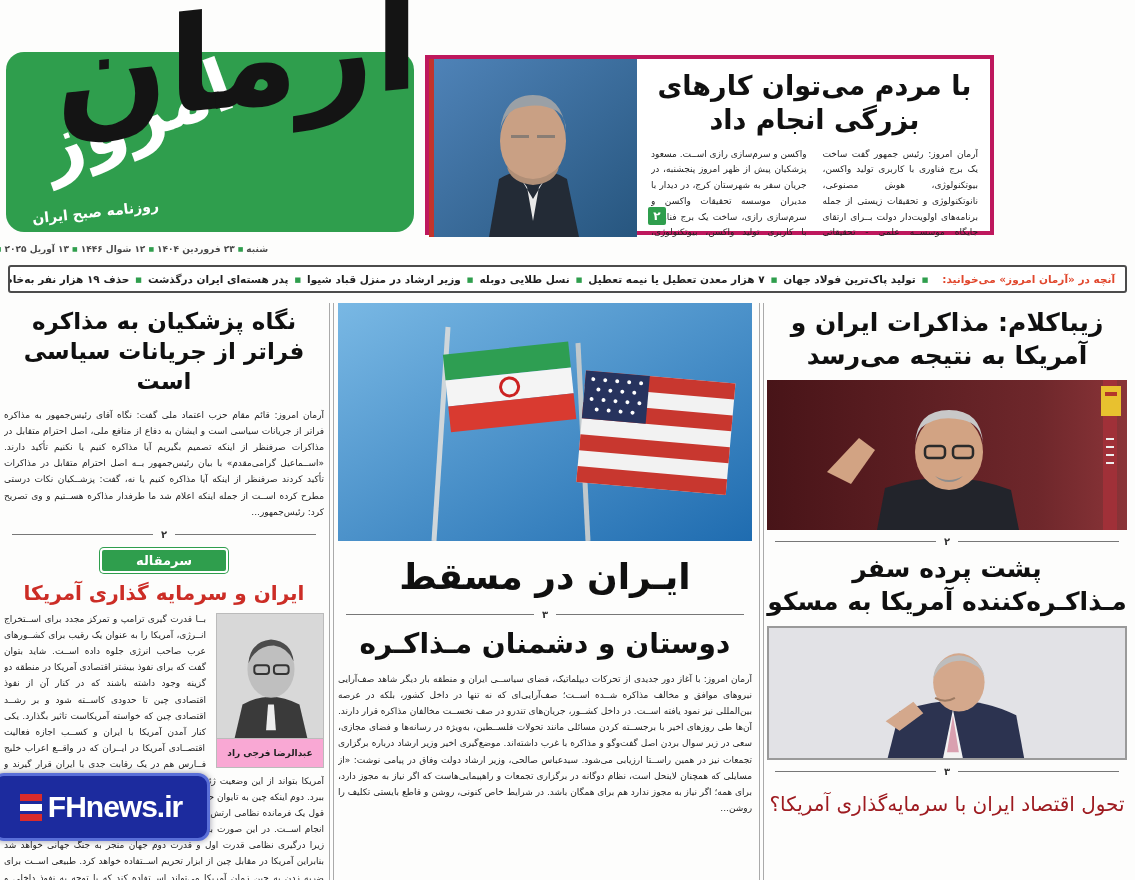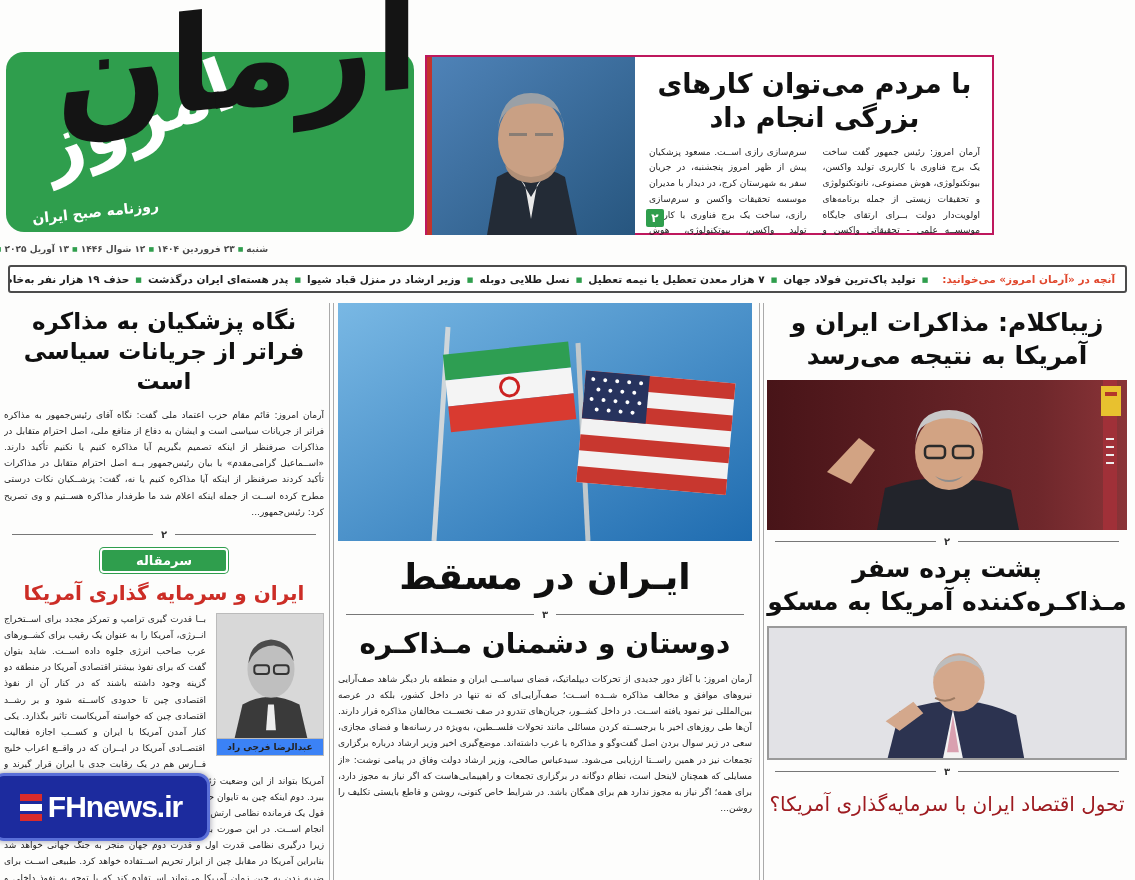--- a/index.html
+++ b/index.html
@@ -9,21 +9,21 @@
   .masthead-box{position:absolute;left:6px;top:52px;width:408px;height:180px;
      background:#2f9e4d;border-radius:18px;}
   .mast-black{position:absolute;right:-6px;top:-58px;font-size:132px;font-weight:bold;color:#141414;
      transform:rotate(-6deg) skewX(-6deg);line-height:1;white-space:nowrap;}
   .mast-white{position:absolute;left:30px;top:28px;font-size:72px;font-weight:bold;color:#ffffff;
      transform:rotate(-20deg);line-height:1;}
   .mast-tagline{position:absolute;left:26px;bottom:12px;font-size:14px;font-weight:bold;color:#ffffff;
      transform:rotate(-6deg);}
   
   .top-story{position:absolute;left:425px;top:55px;width:569px;height:180px;
-     border:2px solid #be185d;background:#fff;box-sizing:border-box;}
+     border:4px solid #be185d;background:#fff;box-sizing:border-box;}
   .top-photo{position:absolute;left:0;top:0;width:208px;height:178px;}
   .top-content{position:absolute;right:0;top:0;left:214px;padding:10px 12px 6px 8px;}
   .top-headline{font-size:27px;font-weight:bold;color:#111;text-align:center;line-height:1.25;}
   .top-body{margin-top:10px;font-size:9px;line-height:1.75;color:#222;text-align:justify;
      column-count:2;column-gap:16px;height:100px;overflow:hidden;}
   .page-badge{position:absolute;left:219px;bottom:6px;width:18px;height:18px;background:#2f9e4d;
      color:#fff;font-size:12px;font-weight:bold;display:flex;align-items:center;justify-content:center;border-radius:2px;}
   
   .date-line{position:absolute;left:8px;top:244px;width:260px;display:flex;flex-direction:row;
      direction:rtl;font-size:9px;font-weight:bold;color:#4a4a4a;white-space:nowrap;}
@@ -47,22 +47,22 @@
   .headline-red{font-size:20px;font-weight:normal;color:#9e1b20;text-align:center;line-height:1.3;}
   .body-text{font-size:9px;line-height:1.8;color:#222;text-align:justify;overflow:hidden;}
   .num-divider{display:flex;align-items:center;color:#333;font-size:10px;font-weight:bold;margin:6px 0;}
   .num-divider::before,.num-divider::after{content:"";flex:1;border-top:1px solid #777;margin:0 8px;}
   .photo-frame{display:block;width:100%;}
   
   .editorial-label{display:block;margin:0 auto;width:124px;background:#2f9e4d;color:#fff;text-align:center;
      font-size:13px;font-weight:bold;padding:3px 0;border-radius:2px;box-shadow:0 0 0 2px #fff,0 0 0 3px #2f9e4d;}
   .editorial-headline{font-size:20px;font-weight:bold;color:#cc2d26;text-align:center;margin:10px 0 6px;}
   .ed-photo-wrap{float:right;width:108px;margin:2px 0 4px 10px;}
-  .ed-photo-caption{background:#3b82f6;border:1px solid #bbb;border-top:none;text-align:center;
-     font-size:9px;font-weight:bold;color:#222;padding:0 0;}
+  .ed-photo-caption{background:#f9a8d4;border:1px solid #bbb;border-top:none;text-align:center;
+     font-size:9px;font-weight:bold;color:#222;padding:6px 0;}
   
   .watermark{position:absolute;left:-8px;top:773px;width:212px;height:62px;background:#1c2b9e;
      border:3px solid #5a6fd8;border-radius:12px;display:flex;align-items:center;justify-content:center;
      gap:6px;direction:ltr;box-shadow:0 0 6px rgba(0,0,40,.4);}
   .wm-bars{display:flex;flex-direction:column;gap:3px;}
   .wm-bars span{display:block;width:22px;height:7px;background:#d92b2b;}
   .wm-bars span:nth-child(2){background:#ffffff;}
   .wm-text{color:#fff;font-size:30px;font-weight:bold;letter-spacing:-1px;font-family:"Liberation Sans","DejaVu Sans",sans-serif;}
 </style>
 </head>

